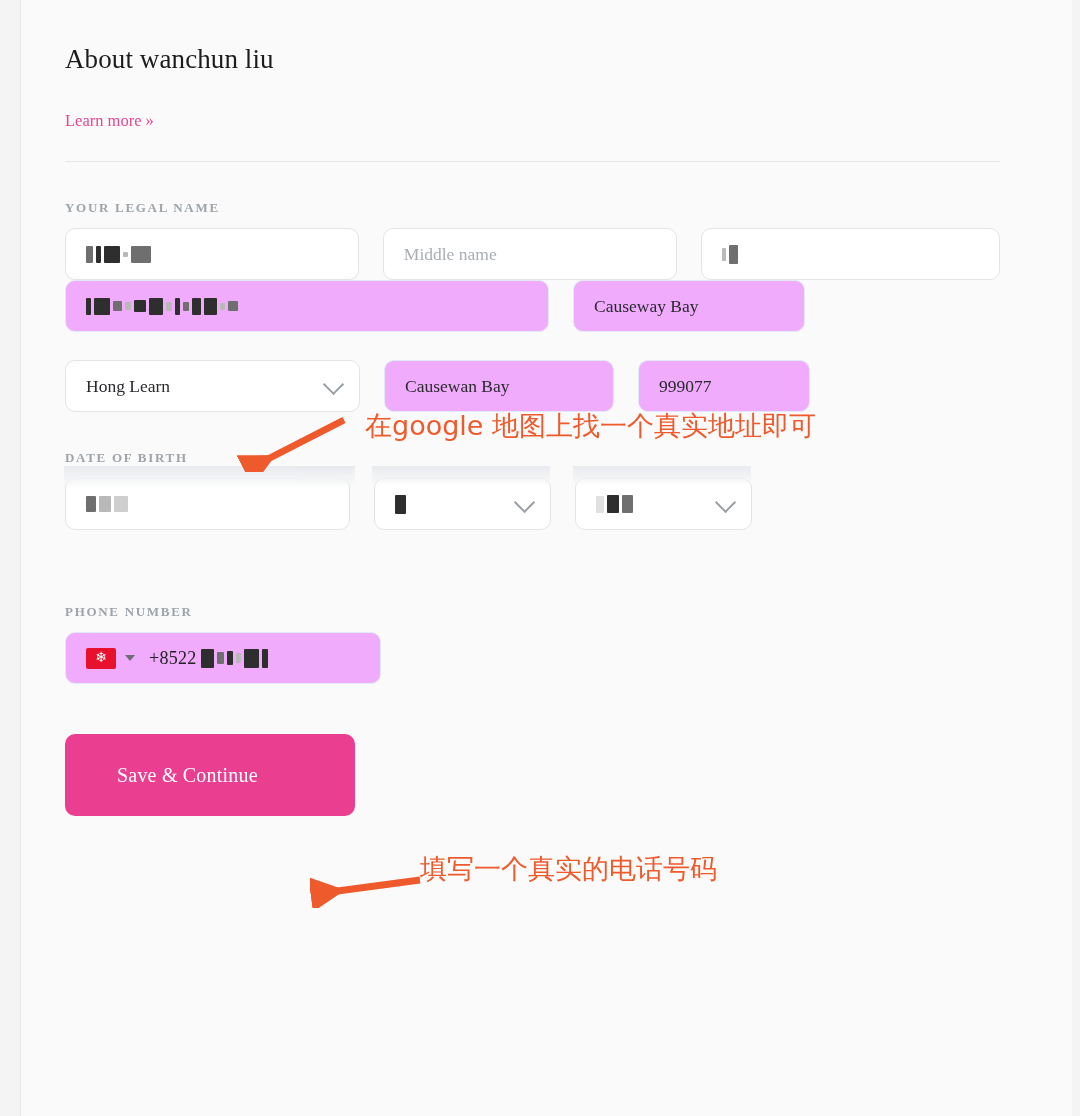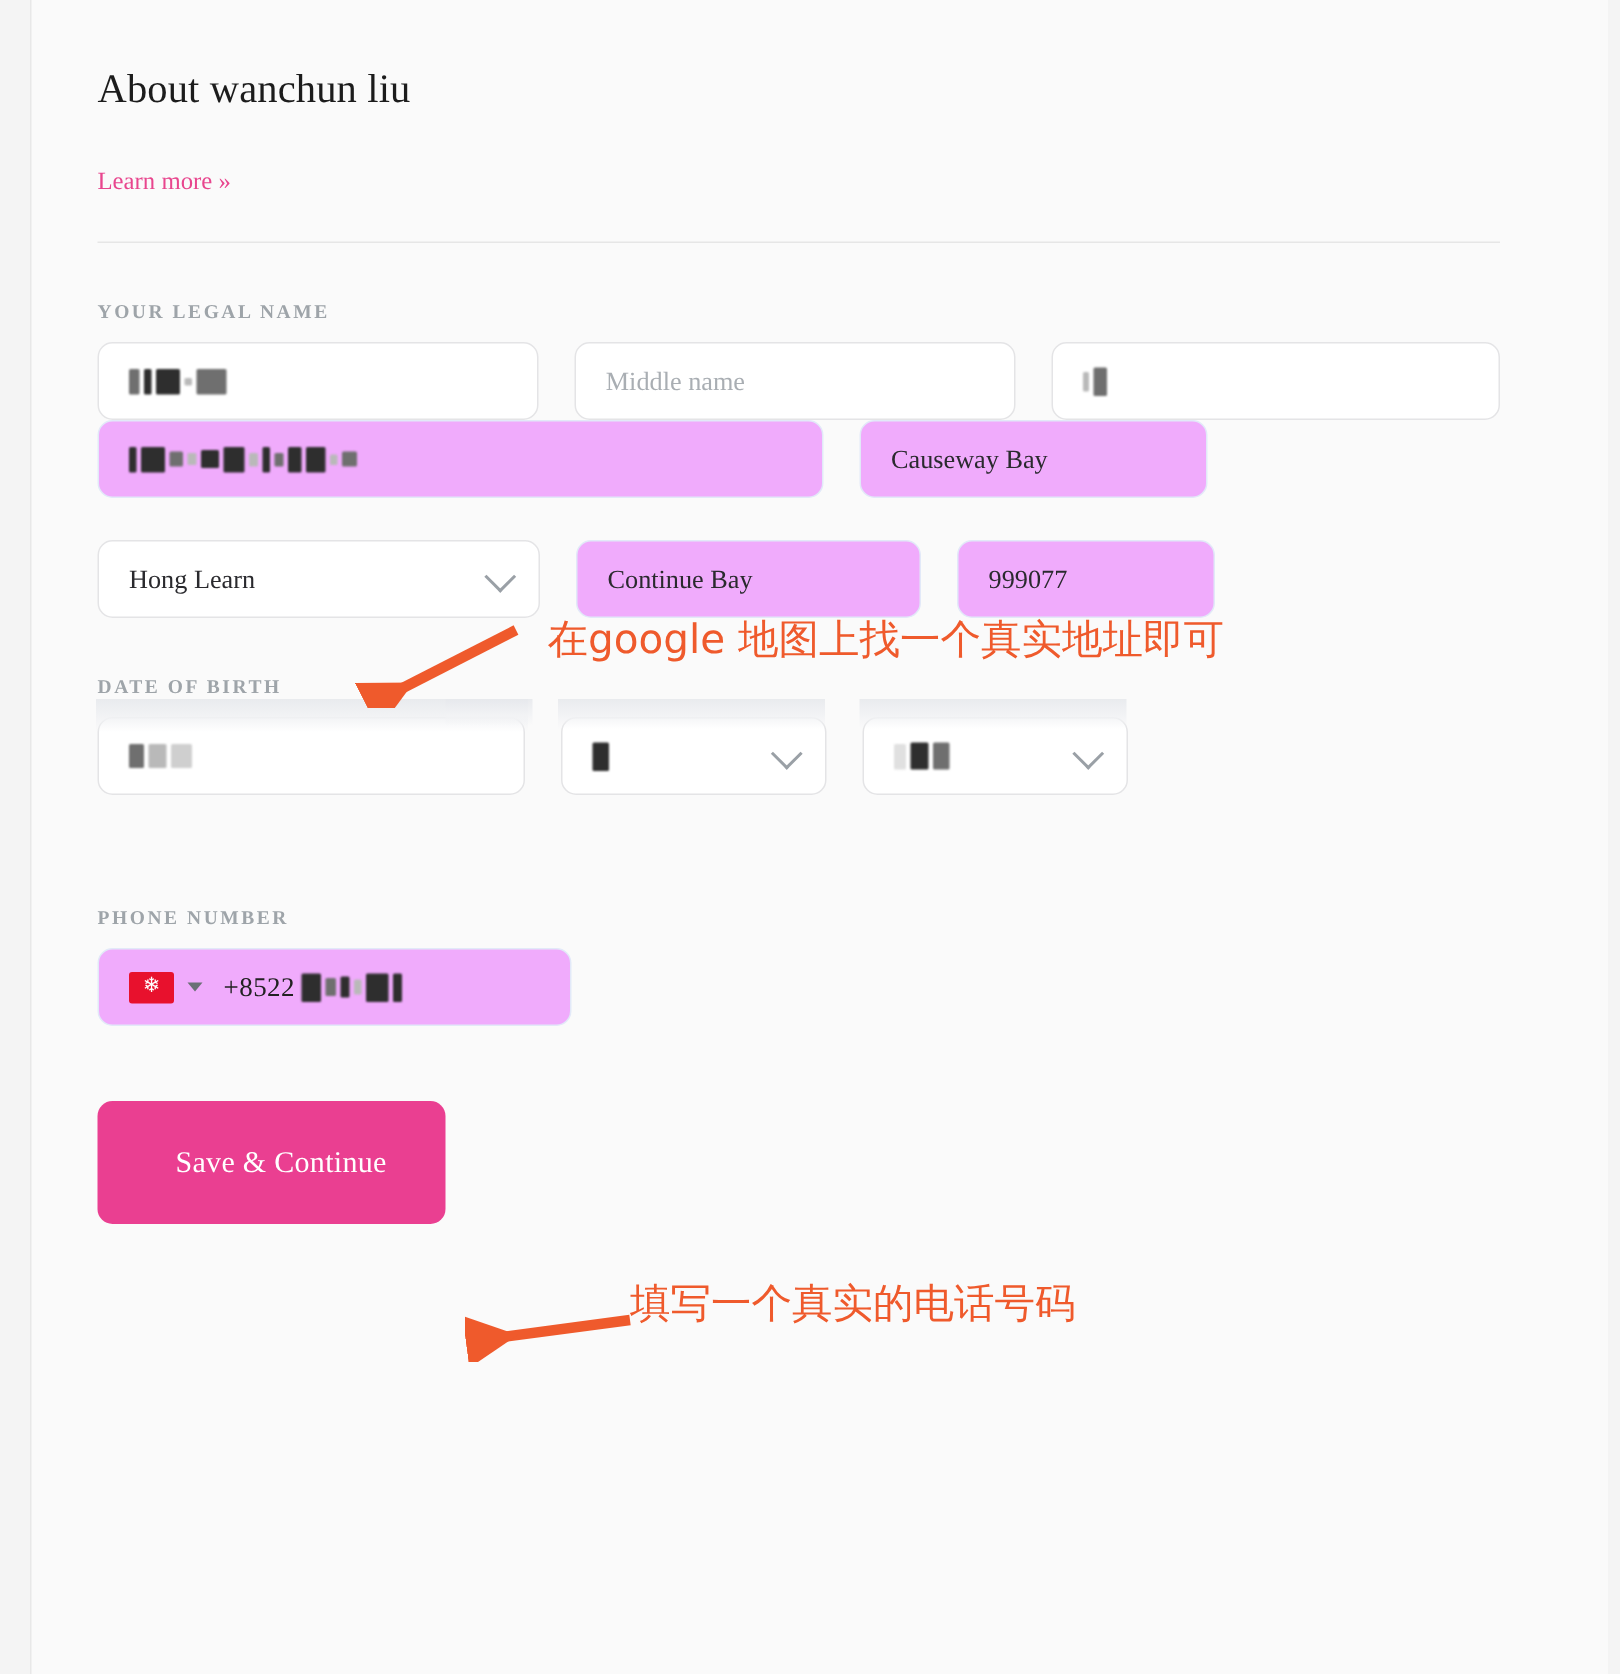--- a/index.html
+++ b/index.html
@@ -153,21 +153,21 @@
     border-left: 5px solid transparent;
     border-right: 5px solid transparent;
     border-top: 6px solid #6b7076;
     margin: 0 14px 0 9px;
     flex: none;
   }
   .phone-num { font-size: 18px; color: #222; letter-spacing: .3px; display:flex; align-items:center; gap:2px;}
 
   .save-btn {
     margin-top: 50px;
-    width: 232px; height: 82px;
+    width: 290px; height: 82px;
     background: #ea3f91;
     border: none;
     border-radius: 10px;
     color: #ffffff;
     font-size: 20px;
     font-family: inherit;
     letter-spacing: .2px;
     cursor: pointer;
     display: flex;
     align-items: center;
@@ -243,21 +243,21 @@
           <span>Causeway Bay</span>
         </div>
       </div>
 
       <div class="row city-row">
         <div class="fld c1">
           <span>Hong Learn</span>
           <span class="chev"></span>
         </div>
         <div class="fld autofill c2">
-          <span>Continue Bay</span>
+          <span>Causewan Bay</span>
         </div>
         <div class="fld autofill c3">
           <span>999077</span>
         </div>
       </div>
 
       
       <div class="field-label">DATE OF BIRTH</div>
       <div class="row dob-row" style="position:relative;">
         <div class="fld d1">

